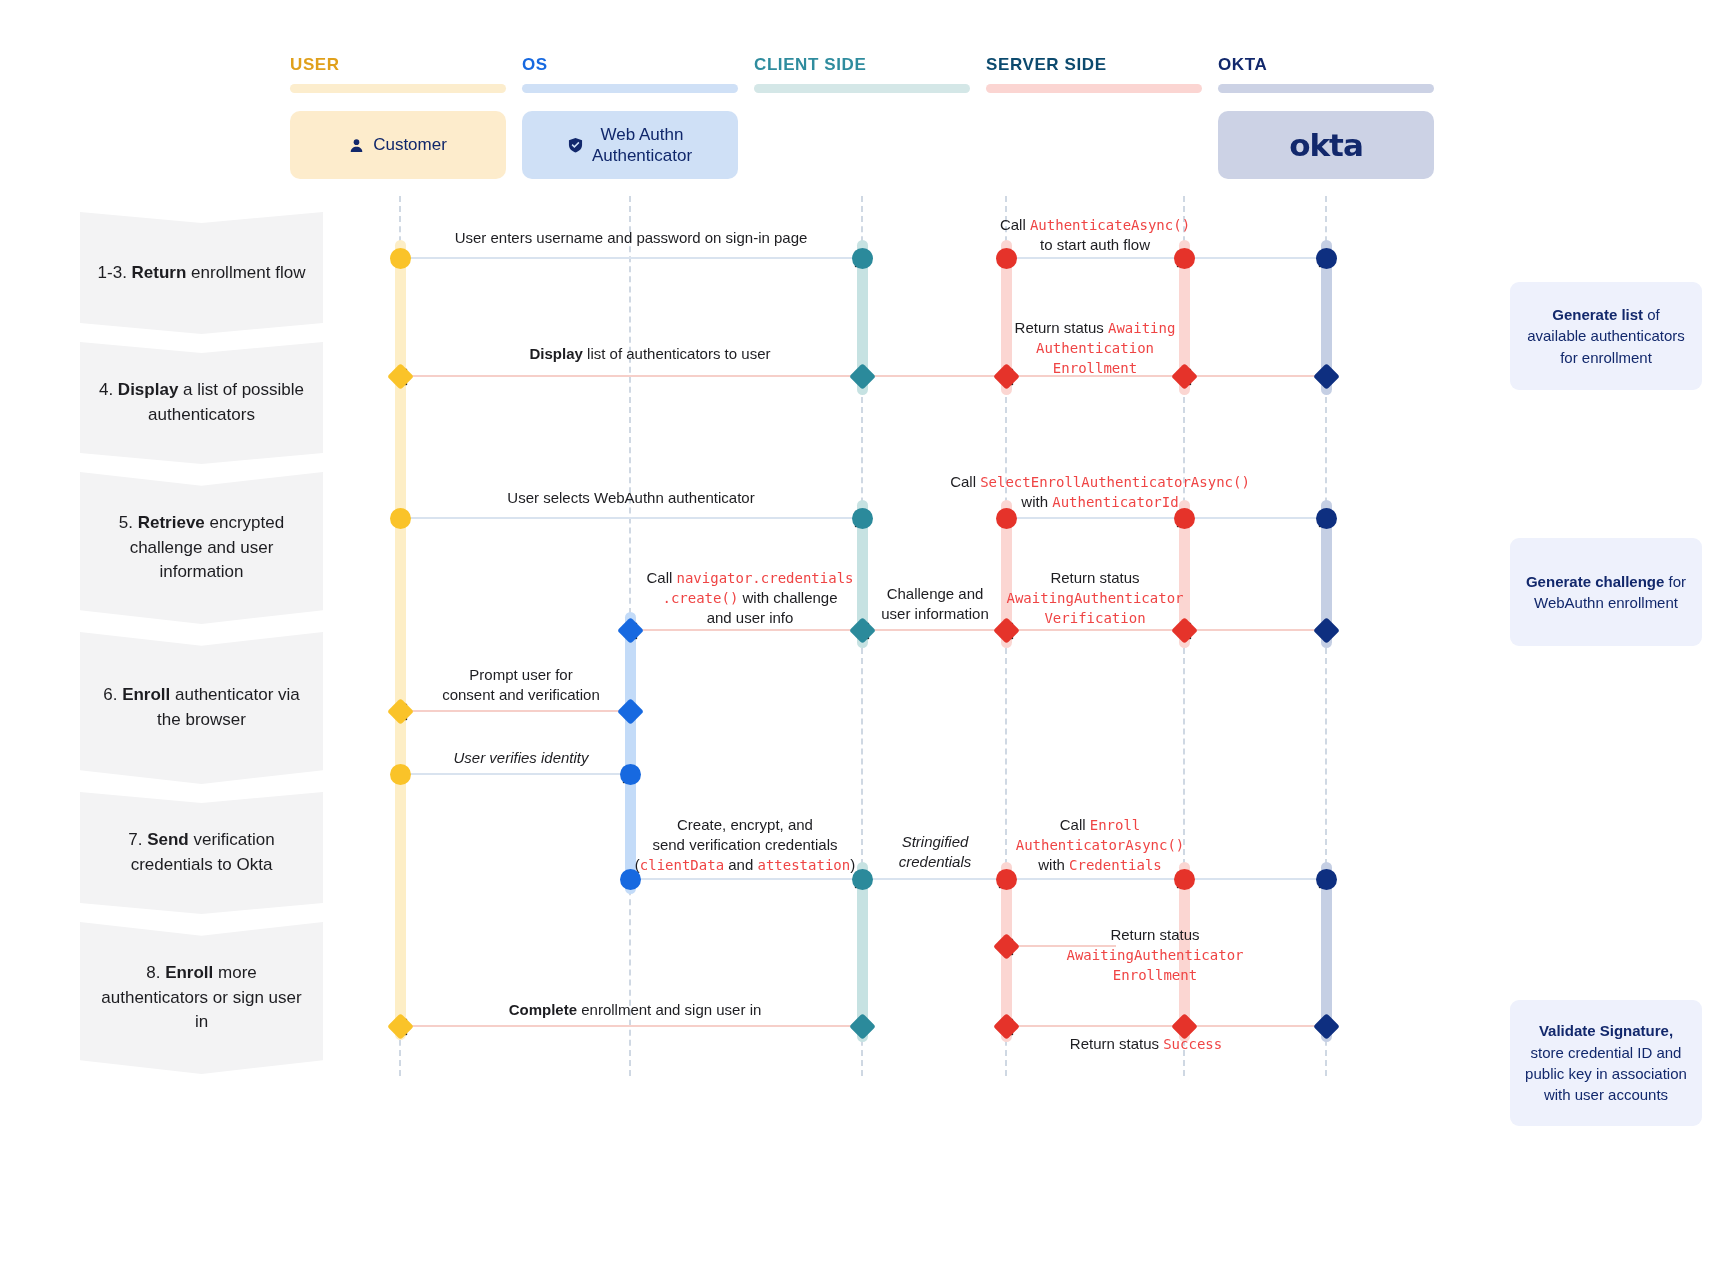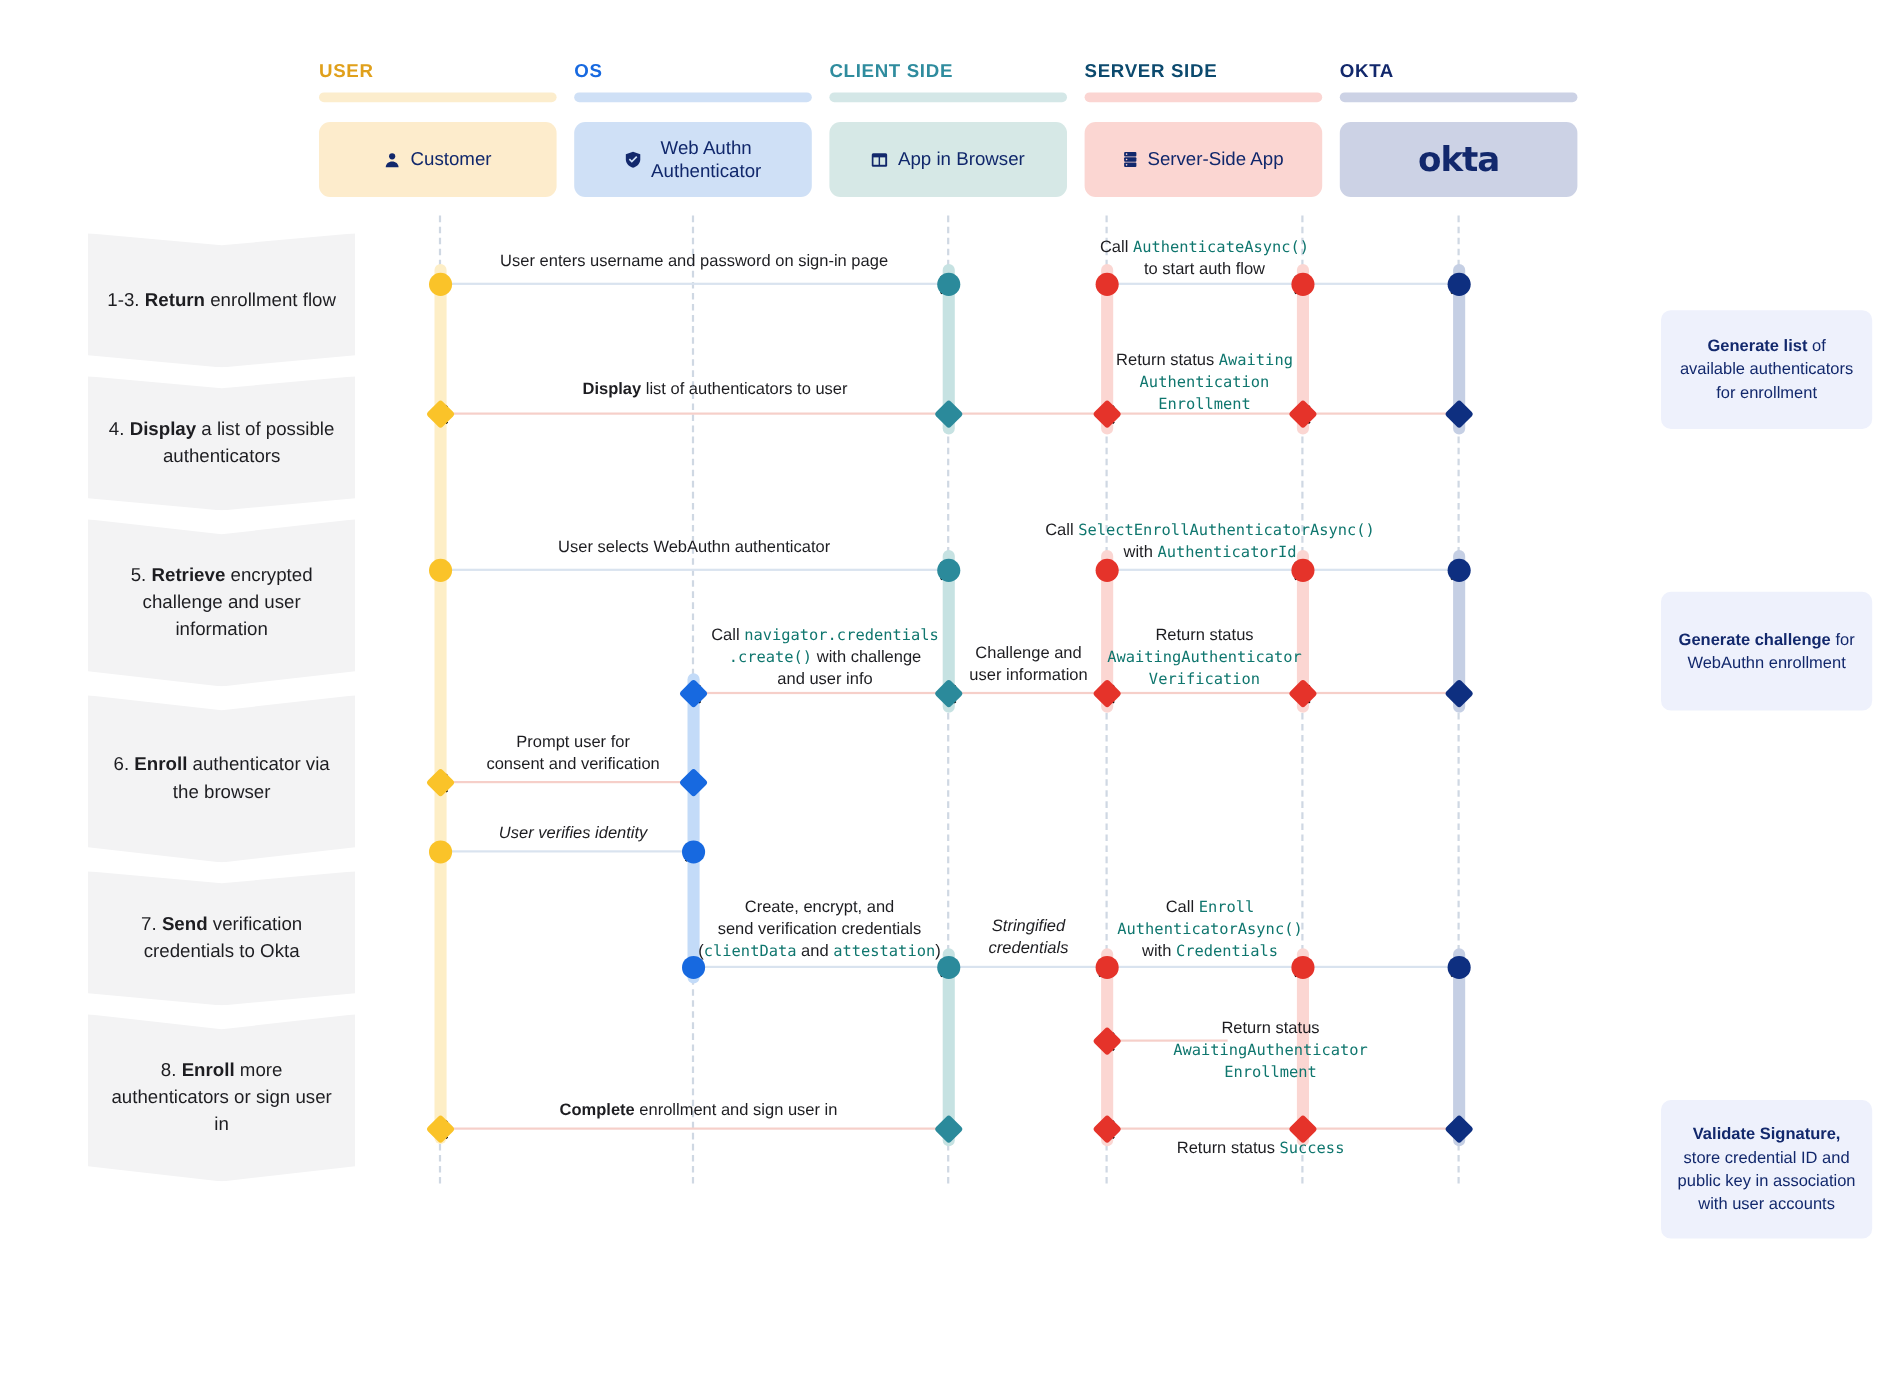--- a/index.html
+++ b/index.html
@@ -54,21 +54,21 @@
   .step b { font-weight: bold; }
 
   
   .msg-label {
     position: absolute; text-align: center; font-size: 15px;
     color: #1d1d21; line-height: 1.33; white-space: pre-line;
   }
   .msg-label b { font-weight: bold; }
   .code {
     font-family: "DejaVu Sans Mono", monospace;
-    color: #0f766e; font-size: 14px;
+    color: #ef4444; font-size: 14px;
   }
 
   .arrow { position: absolute; height: 2px; }
   .arrow::after {
     content: ""; position: absolute; top: -4px;
     width: 10px; height: 10px; border-style: solid; border-width: 2px 2px 0 0;
   }
   .arrow.to-right::after { right: 0; transform: rotate(45deg); }
   .arrow.to-left::after  { left: 0;  transform: rotate(-135deg); }
 
@@ -118,47 +118,24 @@
               <path d="M8 0.5 15 3v5c0 4-3.2 6.7-7 8-3.8-1.3-7-4-7-8V3z"></path>
               <path d="M4.4 7.6 6.8 10 11.6 5.2" stroke="#cfe0f6" stroke-width="1.6" fill="none"></path>
             </svg>
           </span>
           <span>Web Authn<br>Authenticator</span>
         </div>
       </div>
       <div class="col-head" style="left: 754px; top: 55px; width: 216px;">
         <div class="col-title" style="color: rgb(47, 140, 158);">CLIENT SIDE</div>
         <div class="col-rule" style="background: rgb(212, 231, 231);"></div>
-        <div class="col-card" style="background: rgb(214, 232, 230);">
-          <span class="ico">
-            <svg width="15" height="15" viewBox="0 0 16 16" fill="#12286c">
-              <rect x="0.5" y="1.5" width="15" height="13" rx="1.5"></rect>
-              <rect x="2.2" y="5.4" width="5" height="7.2" fill="#d6e8e6"></rect>
-              <rect x="8.6" y="5.4" width="5" height="7.2" fill="#d6e8e6"></rect>
-            </svg>
-          </span>
-          <span>App in Browser</span>
-        </div>
       </div>
       <div class="col-head" style="left: 986px; top: 55px; width: 216px;">
         <div class="col-title" style="color: #0c4a6e;">SERVER SIDE</div>
         <div class="col-rule" style="background: rgb(251, 213, 210);"></div>
-        <div class="col-card" style="background: rgb(251, 214, 210);">
-          <span class="ico">
-            <svg width="13" height="16" viewBox="0 0 14 16" fill="#12286c">
-              <rect x="1" y="0.6" width="12" height="4.4" rx="1"></rect>
-              <rect x="1" y="5.8" width="12" height="4.4" rx="1"></rect>
-              <rect x="1" y="11" width="12" height="4.4" rx="1"></rect>
-              <circle cx="3.4" cy="2.8" r="0.8" fill="#fbd6d2"></circle>
-              <circle cx="3.4" cy="8" r="0.8" fill="#fbd6d2"></circle>
-              <circle cx="3.4" cy="13.2" r="0.8" fill="#fbd6d2"></circle>
-            </svg>
-          </span>
-          <span>Server-Side App</span>
-        </div>
       </div>
       <div class="col-head" style="left: 1218px; top: 55px; width: 216px;">
         <div class="col-title" style="color: rgb(18, 40, 108);">OKTA</div>
         <div class="col-rule" style="background: rgb(204, 210, 229);"></div>
         <div class="col-card" style="background: rgb(204, 210, 229);">
           <div class="okta-logo">okta</div>
         </div>
       </div>
     </div>
   <div id="lifelines">

